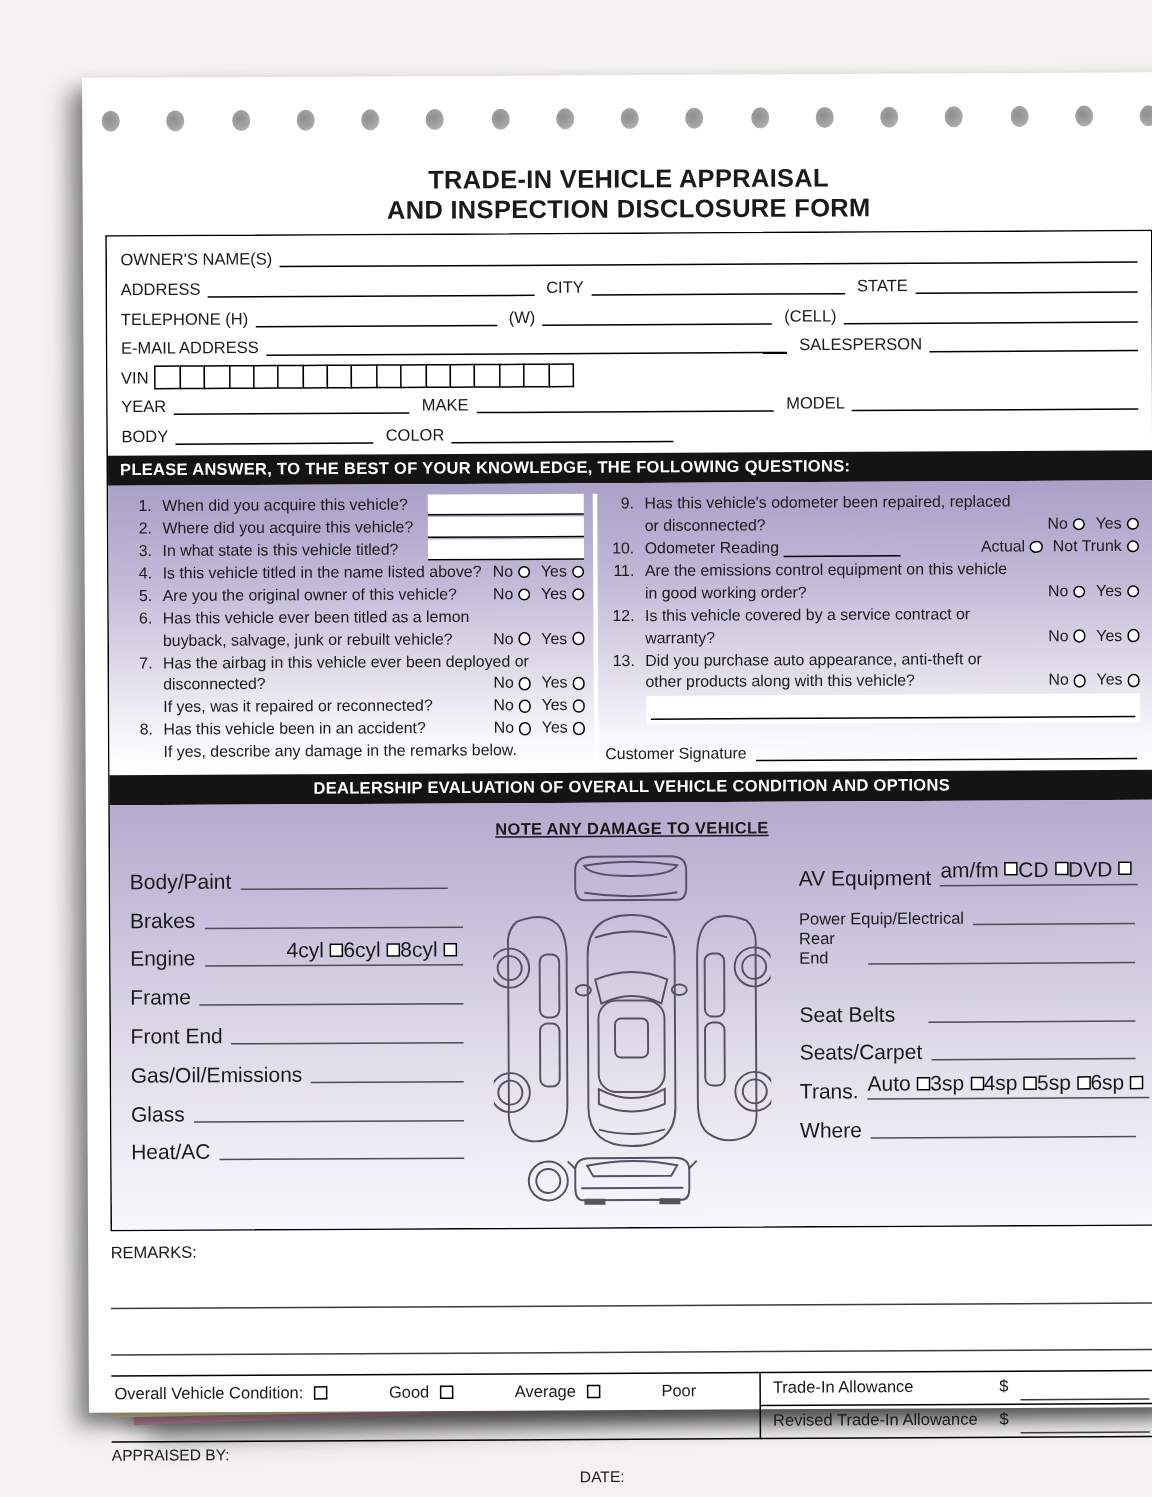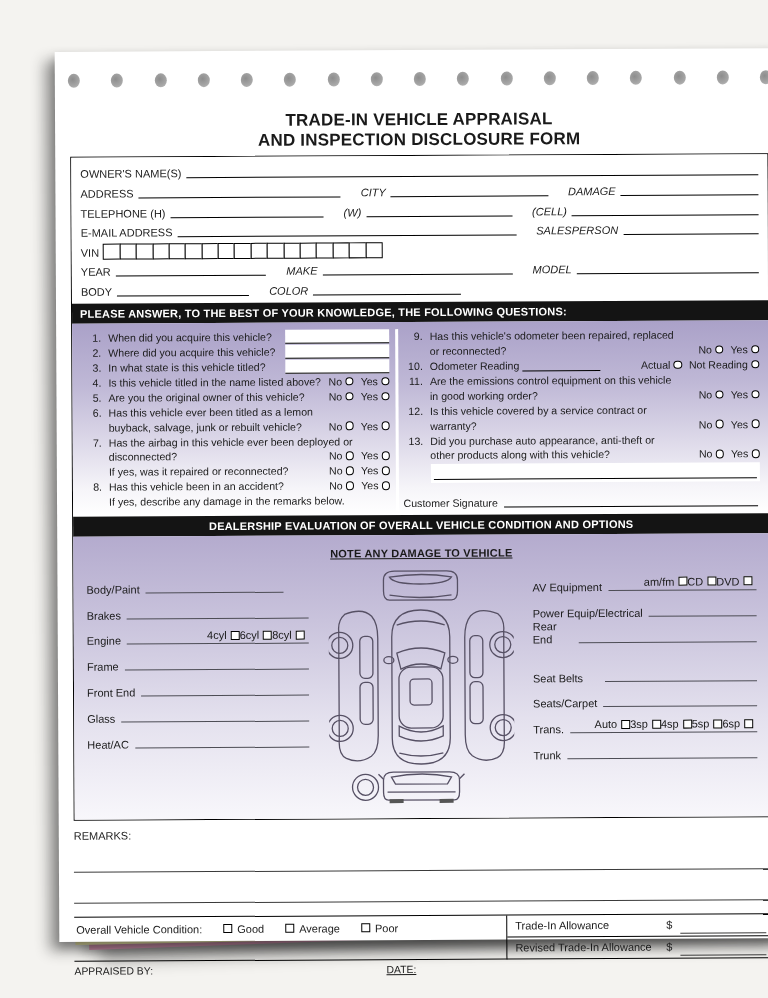--- a/index.html
+++ b/index.html
@@ -40,21 +40,21 @@
   .hole { width:12px; height:14px; border-radius:50%;
           background:radial-gradient(circle at 40% 40%, #8d8d8d 0%, #a6a6a6 60%, #c2c2c2 100%); }
   
   .title { margin-top:60px; text-align:center; font-weight:bold; font-size:17px; line-height:1.17; letter-spacing:.2px; }
   
   .mainbox { border:1.6px solid #000; margin-top:5px; }
   
   .info { padding:4px 9px 5px 9px; background:#fff; }
   .irow { display:flex; align-items:flex-end; height:19.6px; font-size:11px; white-space:nowrap; }
   .irow .lab { padding-bottom:1px;margin-top:26px; }
-  .irow .lab2 { padding-bottom:1px; margin-left:20px;font-style:italic; }
+  .irow .lab2 { padding-bottom:1px; margin-left:8px; }
   .fline { border-bottom:1px solid #000; align-self:flex-end; margin:0 0 2px 5px; height:12px; }
   .vinboxes { display:flex; margin-left:5px; }
   .vinbox { width:17.4px; height:16px; border:1px solid #000; background:#fff; margin-left:-1px; }
   
   .bar { background:#141414; color:#fff; font-weight:bold; font-size:11px;
          height:20px; line-height:20px; letter-spacing:.2px; }
   .bar.left { padding-left:8px; }
   .bar.center { text-align:center; }
   
   .qsection { display:flex; padding:7px 9px 4px 9px; min-height:186px;
@@ -76,47 +76,47 @@
   .sigline { flex:1; border-bottom:1px solid #000; margin:0 2px 1px 6px; height:11px; }
   
   .esection { padding:7px 13px 12px 13px;
     background:linear-gradient(180deg,#b4abce 0%,#c9c3dc 30%,#e4e1ee 65%,#f8f7fb 100%); }
   .note { text-align:center; font-weight:bold; font-size:11px; text-decoration:underline;
           letter-spacing:.2px; margin:5px 0 9px 0; }
   .ecols { display:flex; }
   .ecol { width:222px; }
   .ecol.right { width:224px; }
   .ecar { flex:1; display:flex; justify-content:center; align-items:flex-start; }
-  .erow { display:flex; align-items:flex-end; height:25.8px; font-size:11px; white-space:nowrap; }
+  .erow { display:flex; align-items:flex-end; height:25.8px; font-size:14px; white-space:nowrap; }
   .eline { flex:1; border-bottom:1px solid #4d4d55; margin:0 0 2px 6px; height:11px; }
   .eopts { flex:1; display:flex; align-items:center; justify-content:flex-end;
            border-bottom:1px solid #4d4d55; margin:0 0 2px 6px; padding:0 4px 2px 0; }
   .opt { display:flex; align-items:center; }
   .cb { width:9px; height:9px; border:1px solid #000; background:#fff; display:inline-block;
         margin-left:4px; flex:none; }
   .erow-sm { display:flex; align-items:flex-end; height:13px; font-size:11px; white-space:nowrap; }
   .pblock { margin-bottom:13px; }
   
   .car-svg { stroke:#565064; fill:none; stroke-width:1.3; }
   
   .remarks { margin-top:9px; font-size:11px; }
   .rline { border-bottom:1px solid #3a3a3a; height:31px; }
   .bottombox { display:flex; border-top:1.5px solid #000; margin-top:13px; }
   .condcell { flex:1; border-bottom:1.5px solid #000; font-size:11px;
               display:flex; align-items:flex-start; padding:6px 6px 0 2px; height:44px; }
-  .copt { display:flex; align-items:center; margin-left:21px; }
+  .copt { display:flex; align-items:center; margin-left:7px;gap:36px; }
   .copt .cb { margin:0 5px 0 0; }
   .allowcell { width:266px; border-left:1.5px solid #000; border-bottom:1.5px solid #000;
                font-size:11px; display:flex; flex-direction:column; height:44px; }
   .allowrow { flex:1; display:flex; align-items:center; padding:0 6px 0 8px; }
   .allowrow.first { border-bottom:1px solid #000; }
   .allowlab { flex:1; }
   .allowline { width:86px; border-bottom:1px solid #3a3a3a; height:10px; margin-left:8px; align-self:flex-end; margin-bottom:2px; }
   .appraised { position:relative; height:16px; font-size:10.4px; margin-top:4px; }
-  .appraised .datelab { position:absolute; left:312px; top:0;text-decoration:underline; }
+  .appraised .datelab { position:absolute; left:312px; top:16px; }
 </style>
 </head>
 <body>
 
 <div class="stack">
   <div class="sheet sheet-pink"></div>
   <div class="sheet sheet-yellow"></div>
 
   <div class="sheet sheet-white">
 
@@ -150,21 +150,21 @@
       <div class="info">
         <div class="irow">
           <span class="lab">OWNER'S NAME(S)</span>
           <span class="fline" style="flex:1"></span>
         </div>
         <div class="irow">
           <span class="lab">ADDRESS</span>
           <span class="fline" style="flex:1.35"></span>
           <span class="lab2">CITY</span>
           <span class="fline" style="flex:1.05"></span>
-          <span class="lab2">DAMAGE</span>
+          <span class="lab2">STATE</span>
           <span class="fline" style="flex:0.92"></span>
         </div>
         <div class="irow">
           <span class="lab">TELEPHONE (H)</span>
           <span class="fline" style="flex:1.05"></span>
           <span class="lab2">(W)</span>
           <span class="fline" style="flex:1"></span>
           <span class="lab2">(CELL)</span>
           <span class="fline" style="flex:1.28"></span>
         </div>
@@ -308,36 +308,36 @@
 
         <div class="qdivider"></div>
 
         <div class="qcol right">
           <div class="qrow">
             <span class="qnum">9.</span>
             <span>Has this vehicle's odometer been repaired, replaced</span>
           </div>
           <div class="qrow">
             <span class="qnum"></span>
-            <span>or reconnected?</span>
+            <span>or disconnected?</span>
             <span class="noyes">
                 <span>No</span>
                 <span class="radio"></span>
                 <span class="w">Yes</span>
                 <span class="radio"></span>
               </span>
           </div>
           <div class="qrow">
             <span class="qnum">10.</span>
             <span>Odometer Reading</span>
             <span class="oline"></span>
             <span class="noyes">
                 <span>Actual</span>
                 <span class="radio"></span>
-                <span class="w">Not Reading</span>
+                <span class="w">Not Trunk</span>
                 <span class="radio"></span>
               </span>
           </div>
           <div class="qrow">
             <span class="qnum">11.</span>
             <span>Are the emissions control equipment on this vehicle</span>
           </div>
           <div class="qrow">
             <span class="qnum"></span>
             <span>in good working order?</span>
@@ -417,20 +417,24 @@
                     <span class="cb"></span>
                   </span>
               </span>
             </div>
             <div class="erow">
               <span>Frame</span>
               <span class="eline"></span>
             </div>
             <div class="erow">
               <span>Front End</span>
+              <span class="eline"></span>
+            </div>
+            <div class="erow">
+              <span>Gas/Oil/Emissions</span>
               <span class="eline"></span>
             </div>
             <div class="erow">
               <span>Glass</span>
               <span class="eline"></span>
             </div>
             <div class="erow">
               <span>Heat/AC</span>
               <span class="eline"></span>
             </div>
@@ -552,21 +556,21 @@
                     <span>5sp</span>
                     <span class="cb"></span>
                   </span>
                 <span class="opt">
                     <span>6sp</span>
                     <span class="cb"></span>
                   </span>
               </span>
             </div>
             <div class="erow">
-              <span>Trunk</span>
+              <span>Where</span>
               <span class="eline"></span>
             </div>
           </div>
         </div>
       </div>
     </div>
 
     <div class="remarks">REMARKS:</div>
     <div class="rline"></div>
     <div class="rline"></div>

